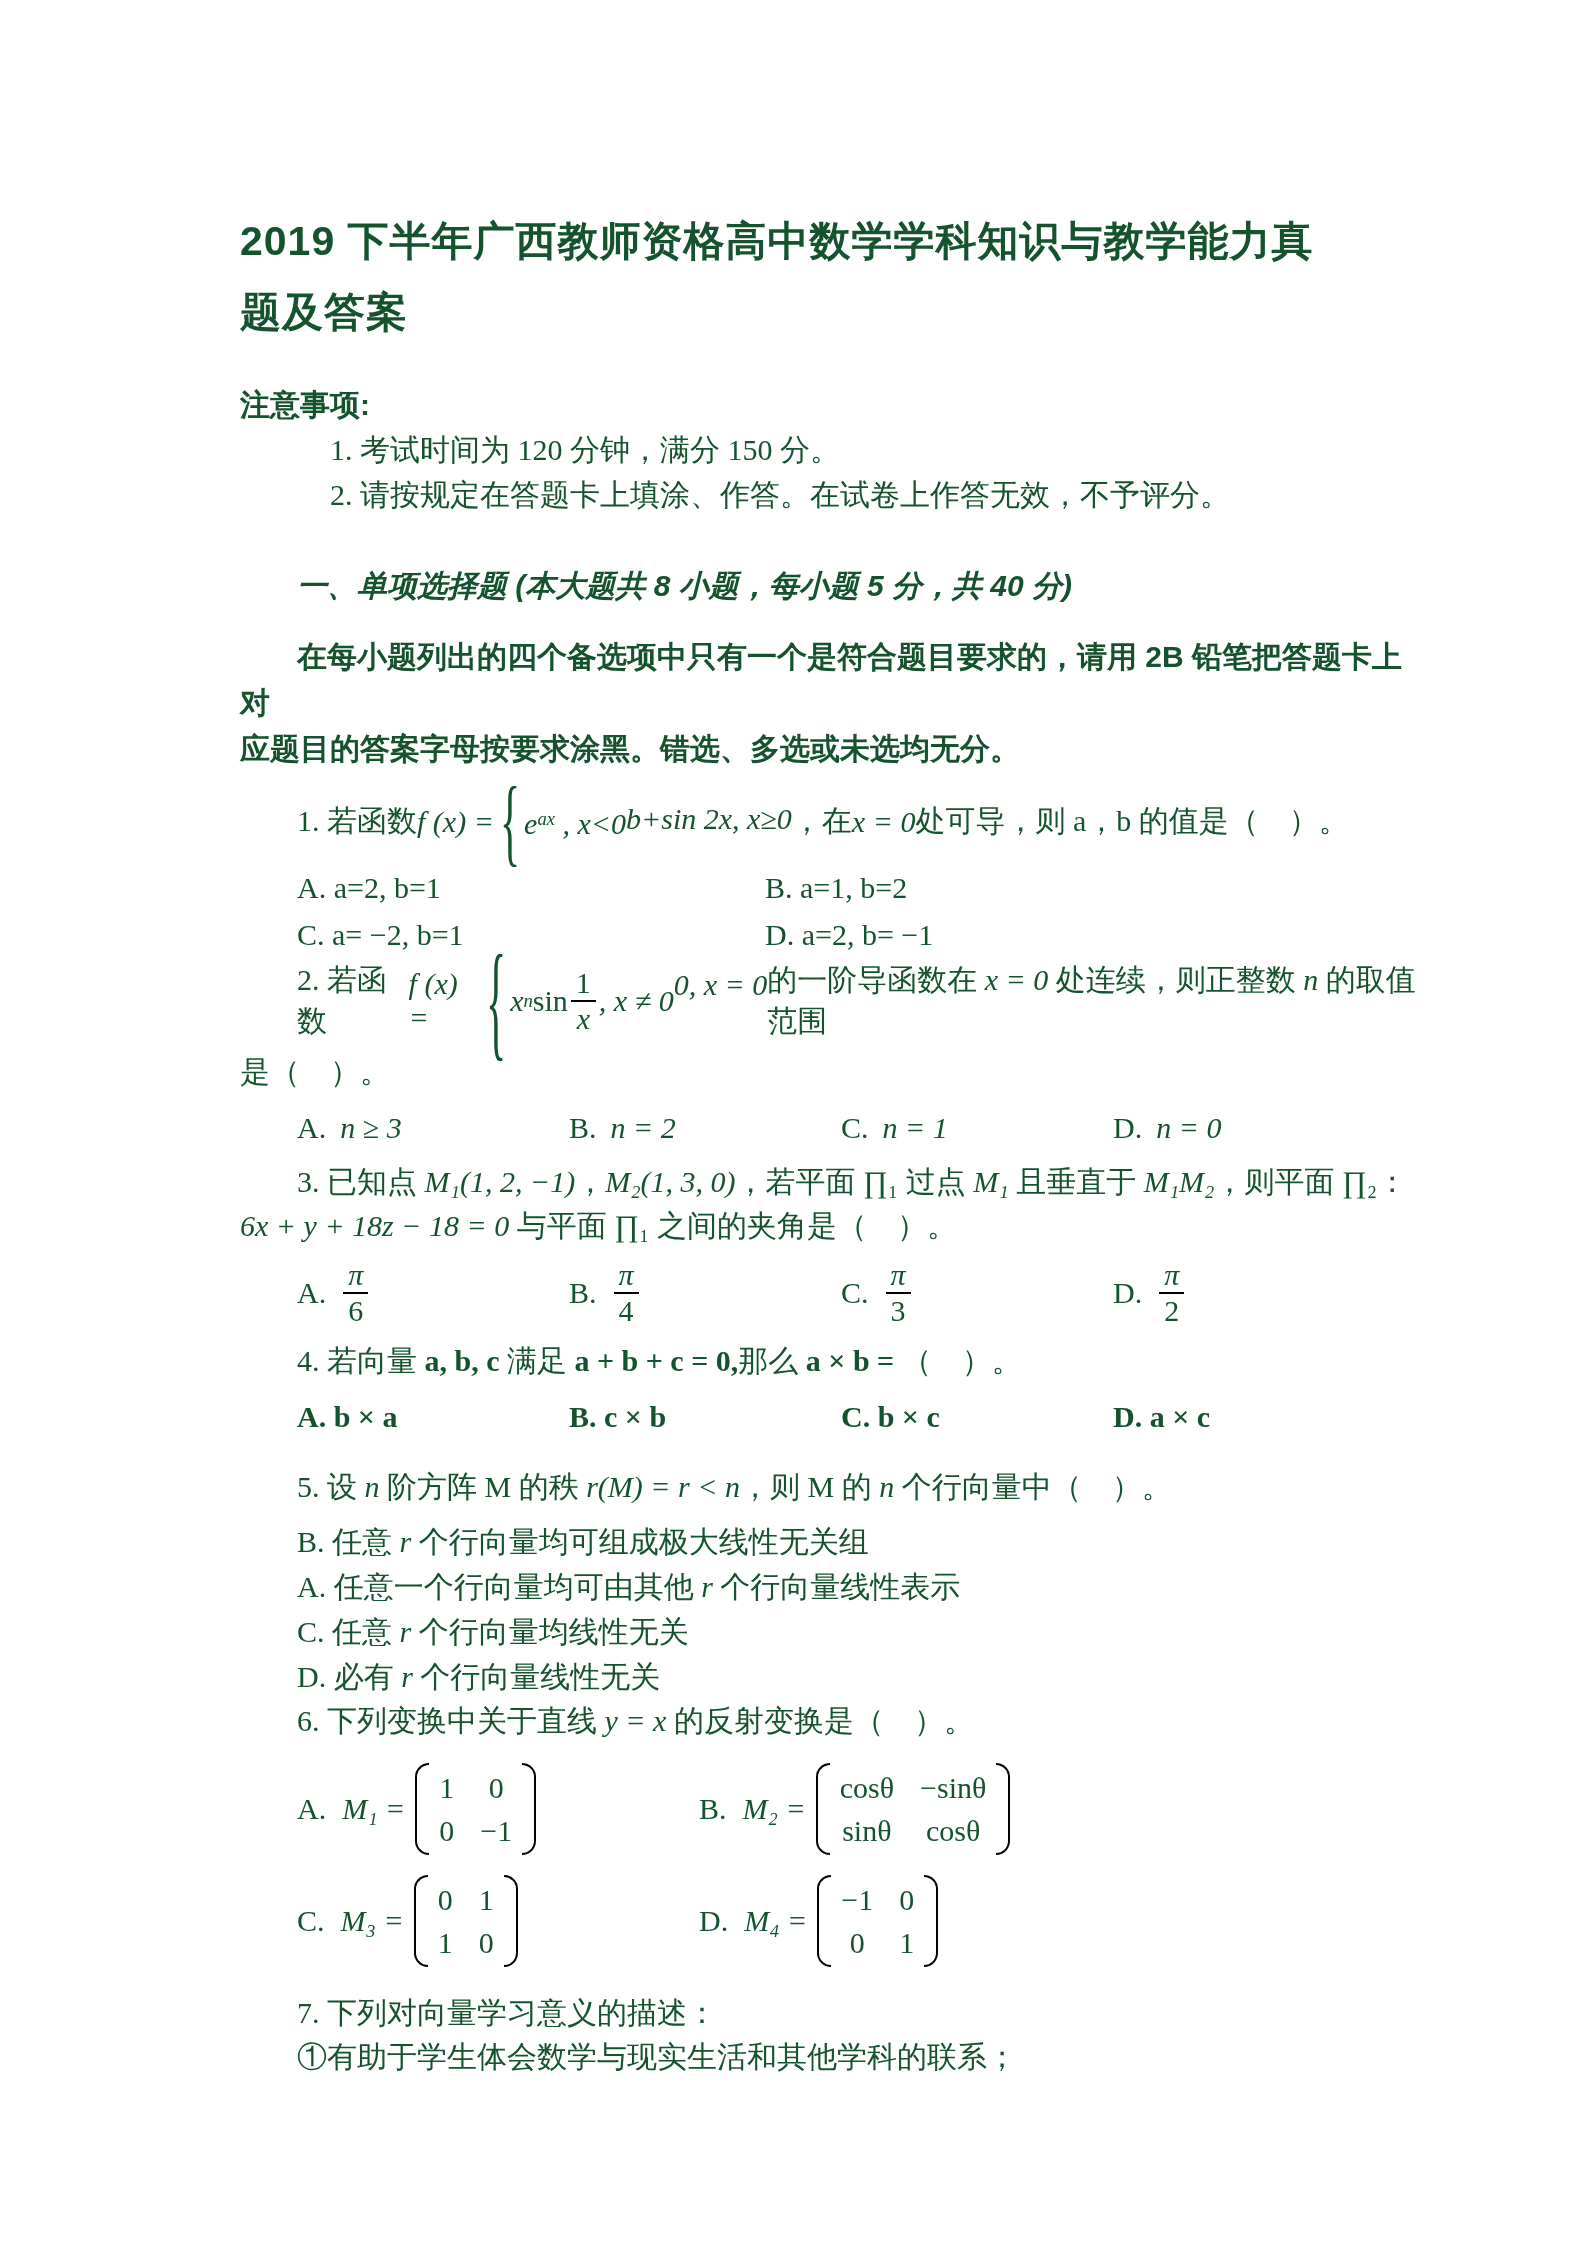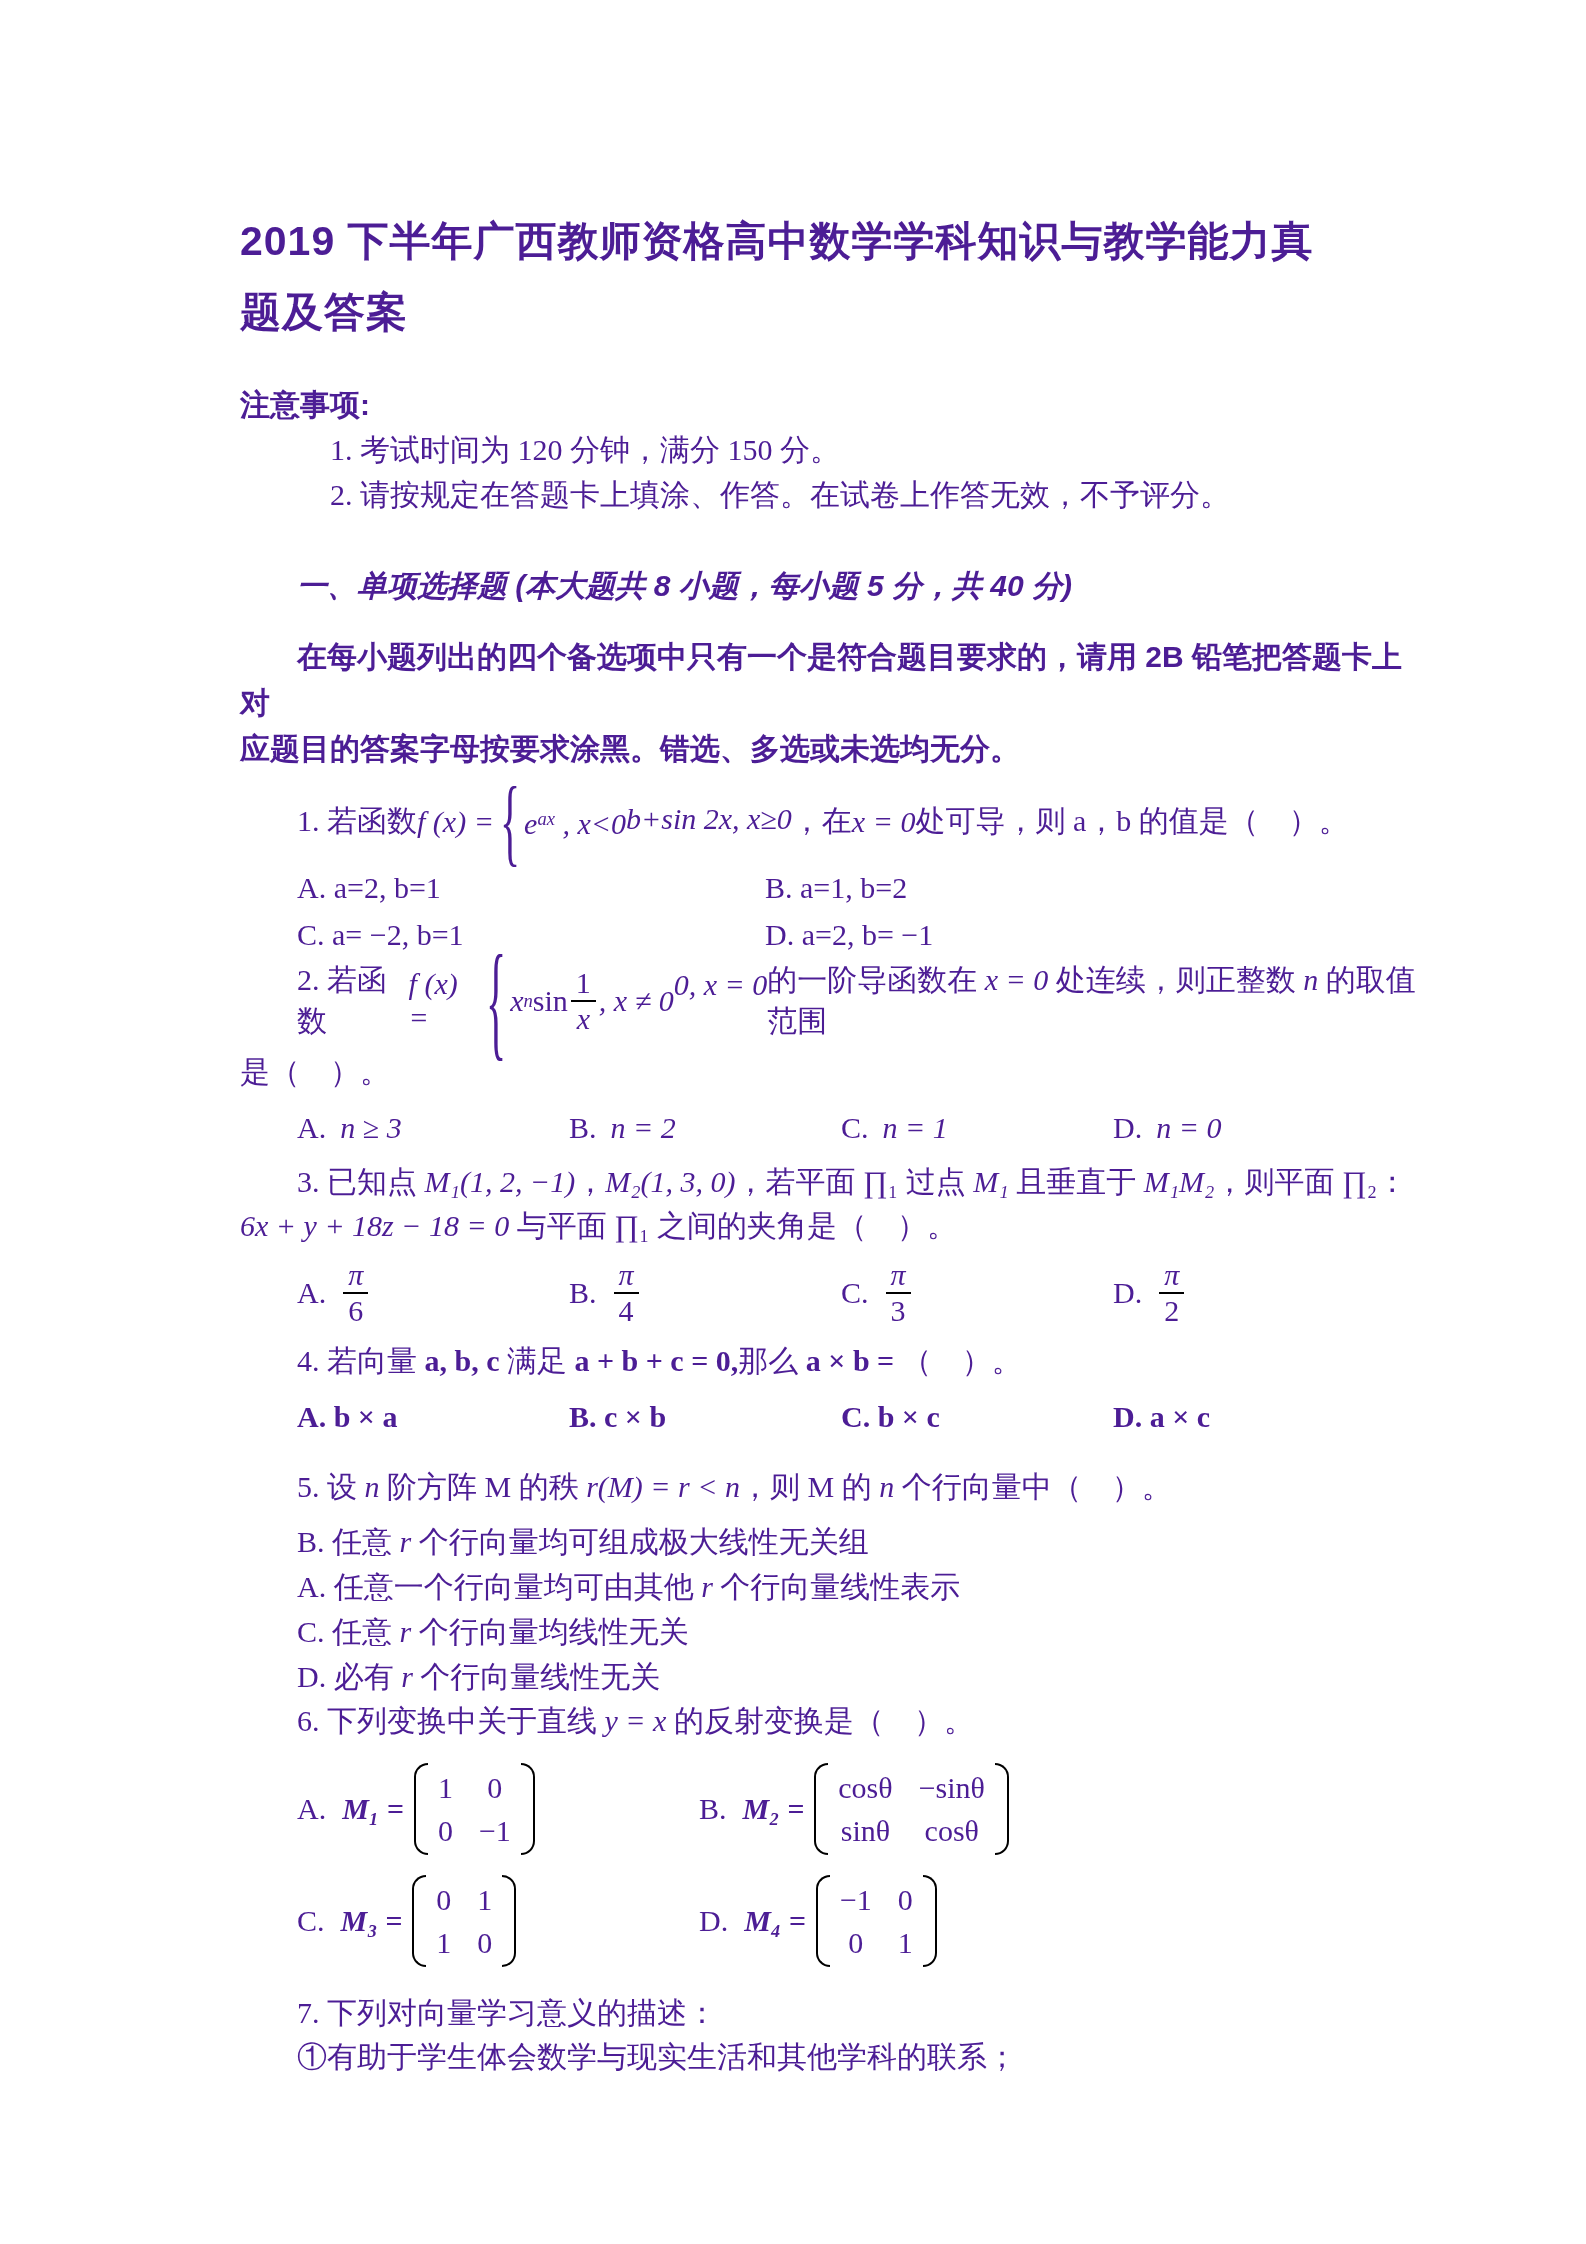--- a/index.html
+++ b/index.html
@@ -1,21 +1,21 @@
 <!DOCTYPE html>
 <html><head>
 <meta charset="utf-8">
 <style>
   * { margin:0; padding:0; box-sizing:border-box; }
   html,body { background:#ffffff; }
   .page {
     position:relative;
     width:1586px; height:2244px;
     background:#ffffff;
-    color:#4c1d95;
+    color:#14532d;
     font-family:"Liberation Serif","DejaVu Serif",serif;
     font-size:30px;
     overflow:hidden;
   }
   .content { padding:0 160px 0 240px; }
 
   .title {
     padding-top:206px;
     font-family:"Liberation Sans","DejaVu Sans",sans-serif;
     font-weight:bold;
@@ -76,21 +76,21 @@
   .cols4 { display:grid; grid-template-columns:272px 272px 272px auto; margin-top:14px; line-height:40px; }
   .fr-row { margin-top:10px; align-items:center; }
   .fr-row .opt { display:inline-flex; align-items:center; }
   .lab { margin-right:14px; }
   .list-opts { margin-top:10px; }
   .list-opts .line { line-height:45px; }
 
   
   .mrow2 { display:grid; grid-template-columns:402px auto; margin-top:20px; }
   .mopt { display:inline-flex; align-items:center; }
-  .mname { margin:0 10px 0 2px; white-space:nowrap;font-weight:bold; }
+  .mname { margin:0 10px 0 2px; white-space:nowrap; }
   .matrix { display:inline-flex; align-items:stretch; }
   .mp { width:14px; }
   .mp.l { border:2px solid #000; border-right:none; border-radius:16px 0 0 16px; }
   .mp.r { border:2px solid #000; border-left:none; border-radius:0 16px 16px 0; }
   .mcells {
     display:grid; grid-template-columns:auto auto;
     column-gap:26px; row-gap:10px;
     justify-items:center; align-items:center;
     padding:8px 10px; line-height:1.1;
   }

